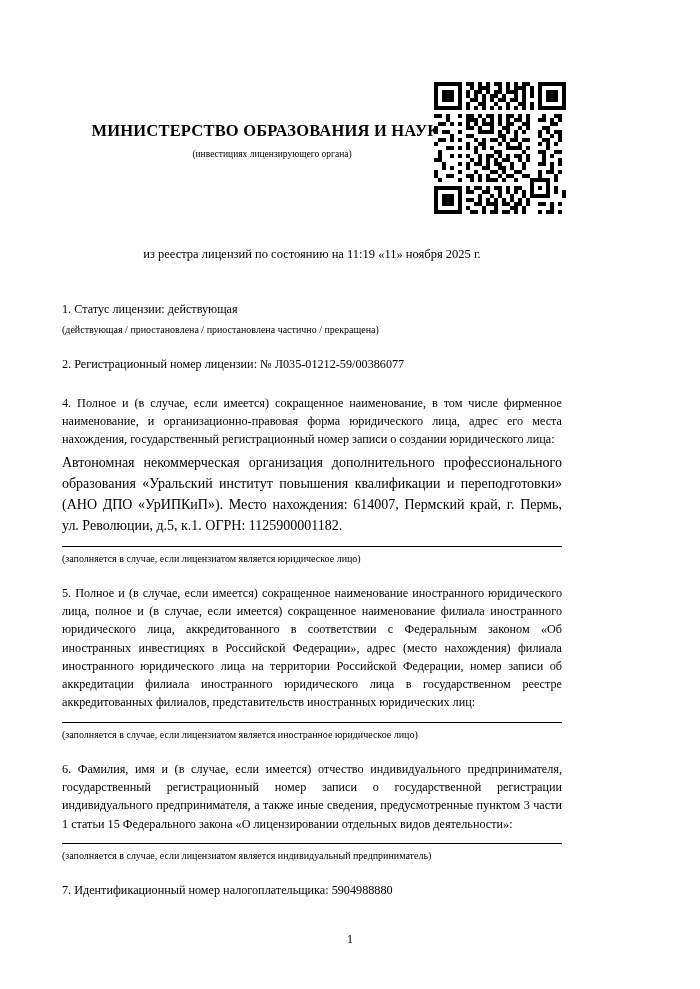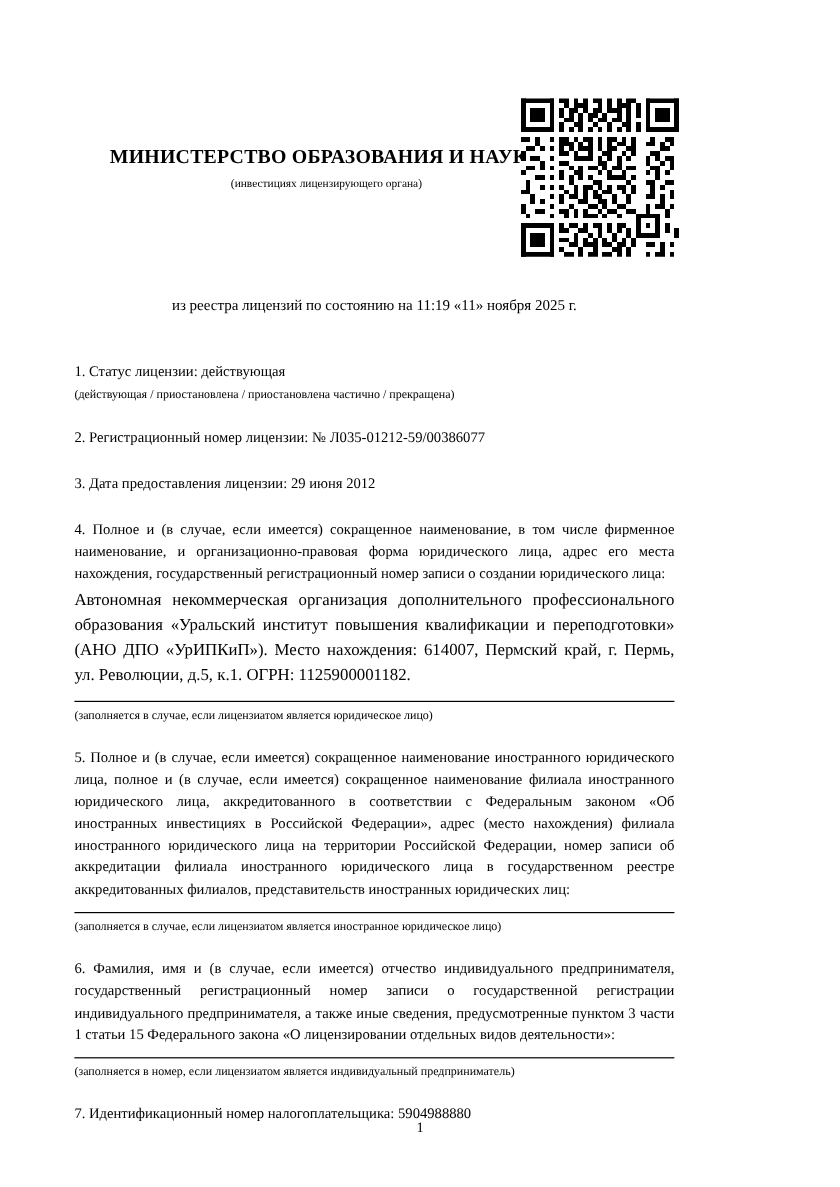--- a/index.html
+++ b/index.html
@@ -355,31 +355,30 @@
 
   <div class="doc-title">
     <div class="line2">из реестра лицензий по состоянию на 11:19 «11» ноября 2025 г.</div>
   </div>
 
   <div class="section first">1. Статус лицензии: действующая</div>
   <div class="note">(действующая / приостановлена / приостановлена частично / прекращена)</div>
 
   <div class="section">2. Регистрационный номер лицензии: № Л035-01212-59/00386077</div>
 
-  <div class="section">3. Дата предоставления лицензии: 29 июня 2012</div>
 
   <div class="section">4. Полное и (в случае, если имеется) сокращенное наименование, в том числе фирменное наименование, и организационно-правовая форма юридического лица, адрес его места нахождения, государственный регистрационный номер записи о создании юридического лица:</div>
   <div class="body-text">Автономная некоммерческая организация дополнительного профессионального образования «Уральский институт повышения квалификации и переподготовки» (АНО ДПО «УрИПКиП»). Место нахождения: 614007, Пермский край, г. Пермь, ул. Революции, д.5, к.1. ОГРН: 1125900001182.</div>
   <hr class="rule">
   <div class="note">(заполняется в случае, если лицензиатом является юридическое лицо)</div>
 
   <div class="section">5. Полное и (в случае, если имеется) сокращенное наименование иностранного юридического лица, полное и (в случае, если имеется) сокращенное наименование филиала иностранного юридического лица, аккредитованного в соответствии с Федеральным законом «Об иностранных инвестициях в Российской Федерации», адрес (место нахождения) филиала иностранного юридического лица на территории Российской Федерации, номер записи об аккредитации филиала иностранного юридического лица в государственном реестре аккредитованных филиалов, представительств иностранных юридических лиц:</div>
   <hr class="rule">
   <div class="note">(заполняется в случае, если лицензиатом является иностранное юридическое лицо)</div>
 
   <div class="section">6. Фамилия, имя и (в случае, если имеется) отчество индивидуального предпринимателя, государственный регистрационный номер записи о государственной регистрации индивидуального предпринимателя, а также иные сведения, предусмотренные пунктом 3 части 1 статьи 15 Федерального закона «О лицензировании отдельных видов деятельности»:</div>
   <hr class="rule">
-  <div class="note">(заполняется в номер, если лицензиатом является индивидуальный предприниматель)</div>
+  <div class="note">(заполняется в случае, если лицензиатом является индивидуальный предприниматель)</div>
 
   <div class="section">7. Идентификационный номер налогоплательщика: 5904988880</div>
 
   <div class="page-number">1</div>
 </div>
 
 </body></html>

